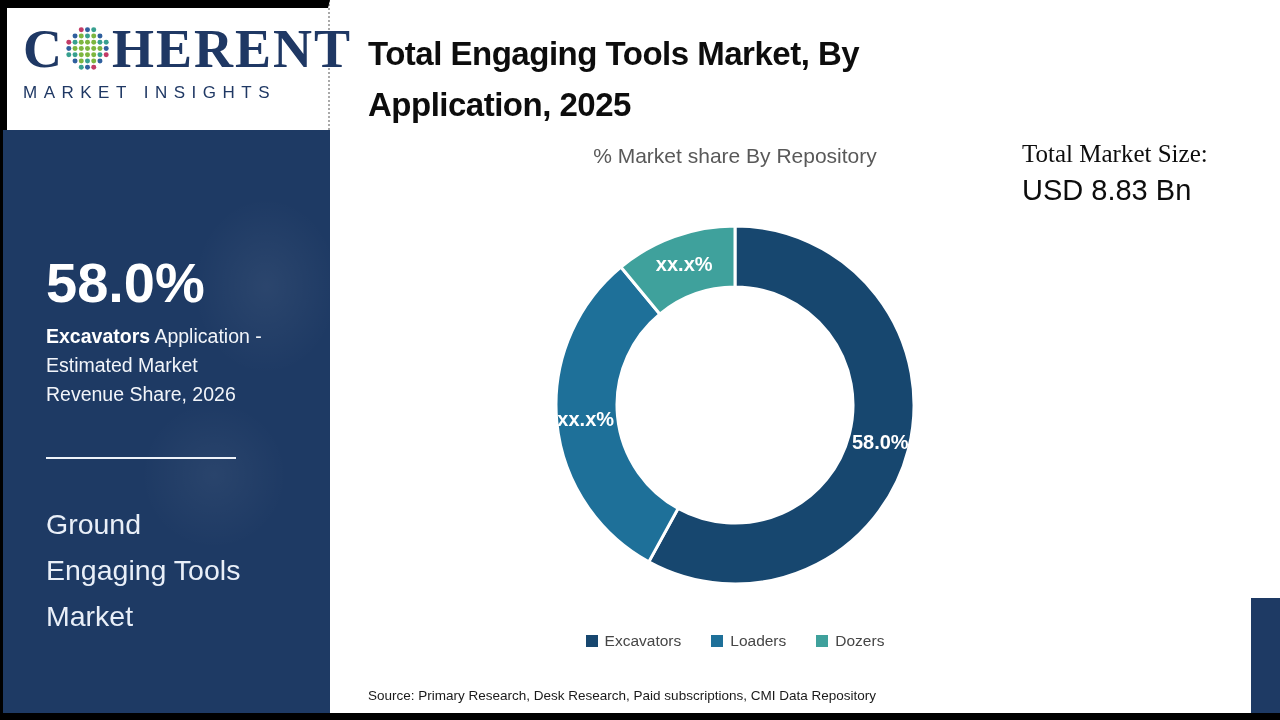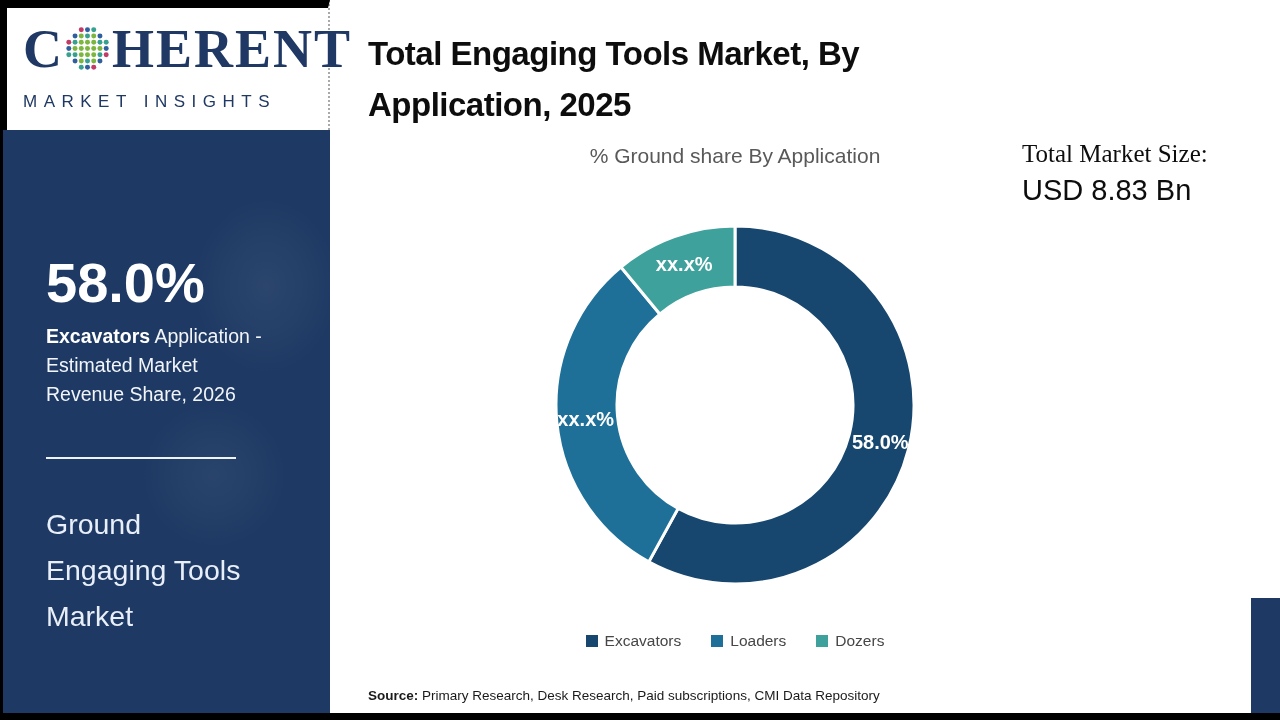--- a/index.html
+++ b/index.html
@@ -41,21 +41,21 @@
     letter-spacing: 2px;
     color: #1f3864;
     line-height: 1;
   }
   .logo-globe { width: 46px; height: 46px; margin: 0 1px; flex: 0 0 auto; }
   .logo-tagline {
     font-family: "Liberation Sans", sans-serif;
     font-size: 17px;
     letter-spacing: 6.5px;
     color: #1f3864;
-    margin-top: 16px;
+    margin-top: 7px;
     white-space: nowrap;
   }
 
   
   .sidebar {
     position: absolute; left: 0; top: 130px; width: 330px; height: 590px;
     background: #1e3a64;
     z-index: 3;
     padding-left: 46px;
     overflow: hidden;
@@ -127,21 +127,21 @@
     display: flex; justify-content: center; align-items: center; gap: 30px;
   }
   .legend-item { display: flex; align-items: center; }
   .legend-swatch { width: 12px; height: 12px; margin-right: 7px; flex: 0 0 auto; }
   .legend-label { font-size: 15.5px; color: #464646; }
 
   .source-line {
     position: absolute; left: 368px; top: 688px; width: 880px;
     font-size: 13.5px; color: #1a1a1a;
   }
-  .source-line .src-label { font-weight: bold; margin-top: 38px; }
+  .source-line .src-label { font-weight: normal; margin-top: 38px; }
 </style>
 </head>
 <body>
 
 <div class="left-edge"></div>
 <div class="bottom-bar"></div>
 
 <div class="logo-panel">
   <div class="logo-row">
     <span class="logo-serif">C</span>
@@ -204,21 +204,21 @@
   </div>
 </div>
 
 <div class="right-accent-bar"></div>
 
 <div class="main-title">
   <div>Total Engaging Tools Market, By</div>
   <div>Application, 2025</div>
 </div>
 
-<div class="chart-subtitle">% Ground share By Application</div>
+<div class="chart-subtitle">% Market share By Repository</div>
 
 <div class="total-block">
   <div class="total-label">Total Market Size:</div>
   <div class="total-value">USD 8.83 Bn</div>
 </div>
 
 <div class="donut-wrap">
   <svg viewBox="0 0 360 360" width="360" height="360">
       <path d="M 180.00 1.00 A 179 179 0 1 1 93.77 336.86 L 123.15 283.40 A 118 118 0 1 0 180.00 62.00 Z" fill="#17476f" stroke="#ffffff" stroke-width="3" stroke-linejoin="round"></path>
       <path d="M 93.77 336.86 A 179 179 0 0 1 65.90 42.08 L 104.78 89.08 A 118 118 0 0 0 123.15 283.40 Z" fill="#1e7099" stroke="#ffffff" stroke-width="3" stroke-linejoin="round"></path>

